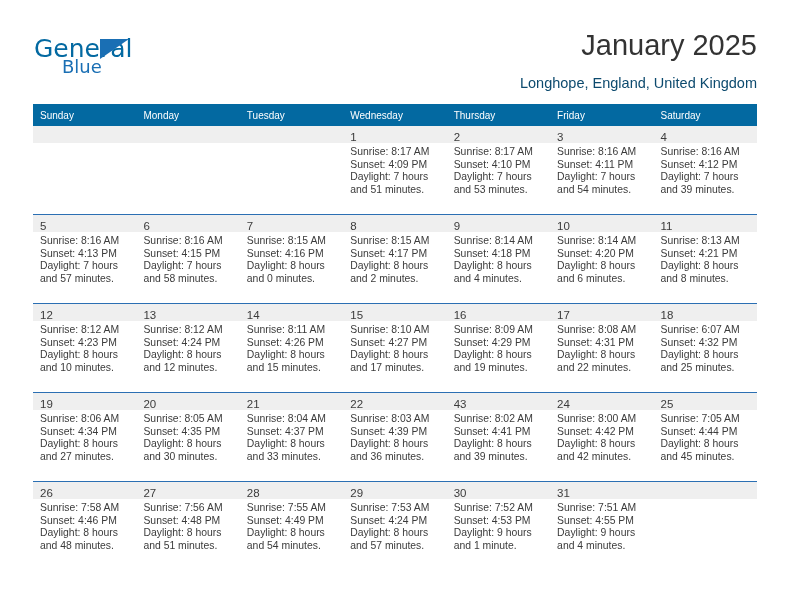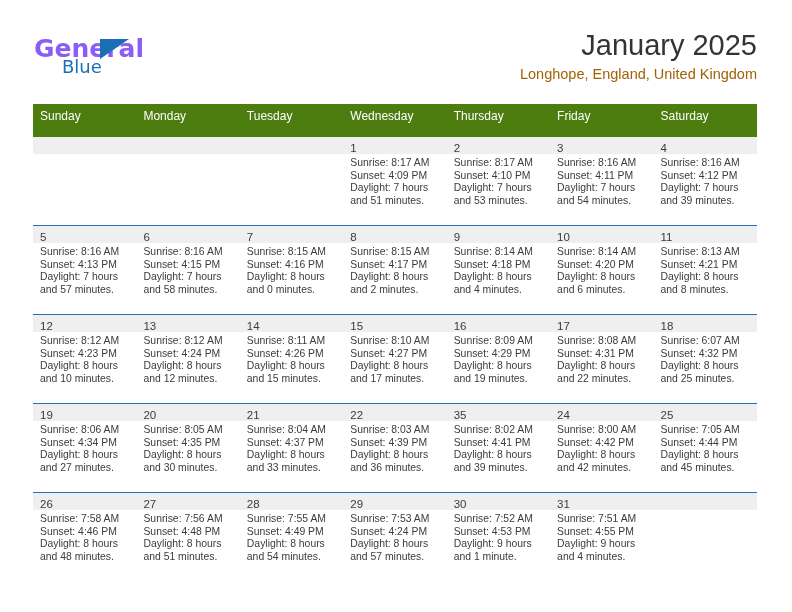--- a/index.html
+++ b/index.html
@@ -35,23 +35,23 @@
     top: 6px;
     width: 200px;
     height: 56px;
   }
   .logo-general {
     position: absolute;
     left: 0;
     top: 0;
     font-size: 25px;
     letter-spacing: 0px;
-    color: #8b5cf6;
+    color: #0369a1;
     font-family: "DejaVu Sans", sans-serif;
-    font-weight: 700;
+    font-weight: 400;
   }
   .logo-tri {
     position: absolute;
     left: 66px;
     top: 5px;
     width: 0;
     height: 0;
     border-left: 29px solid #1a6fb4;
     border-bottom: 20px solid transparent;
   }
@@ -71,44 +71,44 @@
     text-align: right;
   }
   .cal-title {
     font-size: 29px;
     color: #333333;
     font-weight: 400;
     line-height: 34px;
     white-space: nowrap;
   }
   .cal-subtitle {
-    margin-top: 3px;
+    margin-top: 12px;
     font-size: 14.5px;
-    color: #a16207;
+    color: #0c4a6e;
     font-weight: 400;
     line-height: 18px;
     white-space: nowrap;
   }
 
   
   .calendar {
     position: absolute;
     left: 33px;
     top: 104px;
     width: 724px;
     border-collapse: collapse;
     table-layout: fixed;
   }
   .calendar th {
-    background: #4d7c0f;
+    background: #0369a1;
     color: #ffffff;
-    font-size: 12px;
+    font-size: 10px;
     font-weight: 400;
     text-align: left;
-    padding: 5px 0 14px 7px;
+    padding: 5px 0 5px 7px;
     height: 12px;
     vertical-align: middle;
   }
   .calendar td {
     width: 103.4px;
     vertical-align: top;
     padding: 0;
     border-top: 1.4px solid #2b6fb3;
     background: #ffffff;
   }
@@ -432,21 +432,21 @@
               <div class="cell-body">
                 <div class="cell-line">Sunrise: 8:03 AM</div>
                 <div class="cell-line">Sunset: 4:39 PM</div>
                 <div class="cell-line">Daylight: 8 hours</div>
                 <div class="cell-line">and 36 minutes.</div>
               </div>
             </div>
           </td>
           <td>
             <div class="cell">
-              <div class="daynum-band"><span class="daynum">35</span></div>
+              <div class="daynum-band"><span class="daynum">43</span></div>
               <div class="cell-body">
                 <div class="cell-line">Sunrise: 8:02 AM</div>
                 <div class="cell-line">Sunset: 4:41 PM</div>
                 <div class="cell-line">Daylight: 8 hours</div>
                 <div class="cell-line">and 39 minutes.</div>
               </div>
             </div>
           </td>
           <td>
             <div class="cell">

